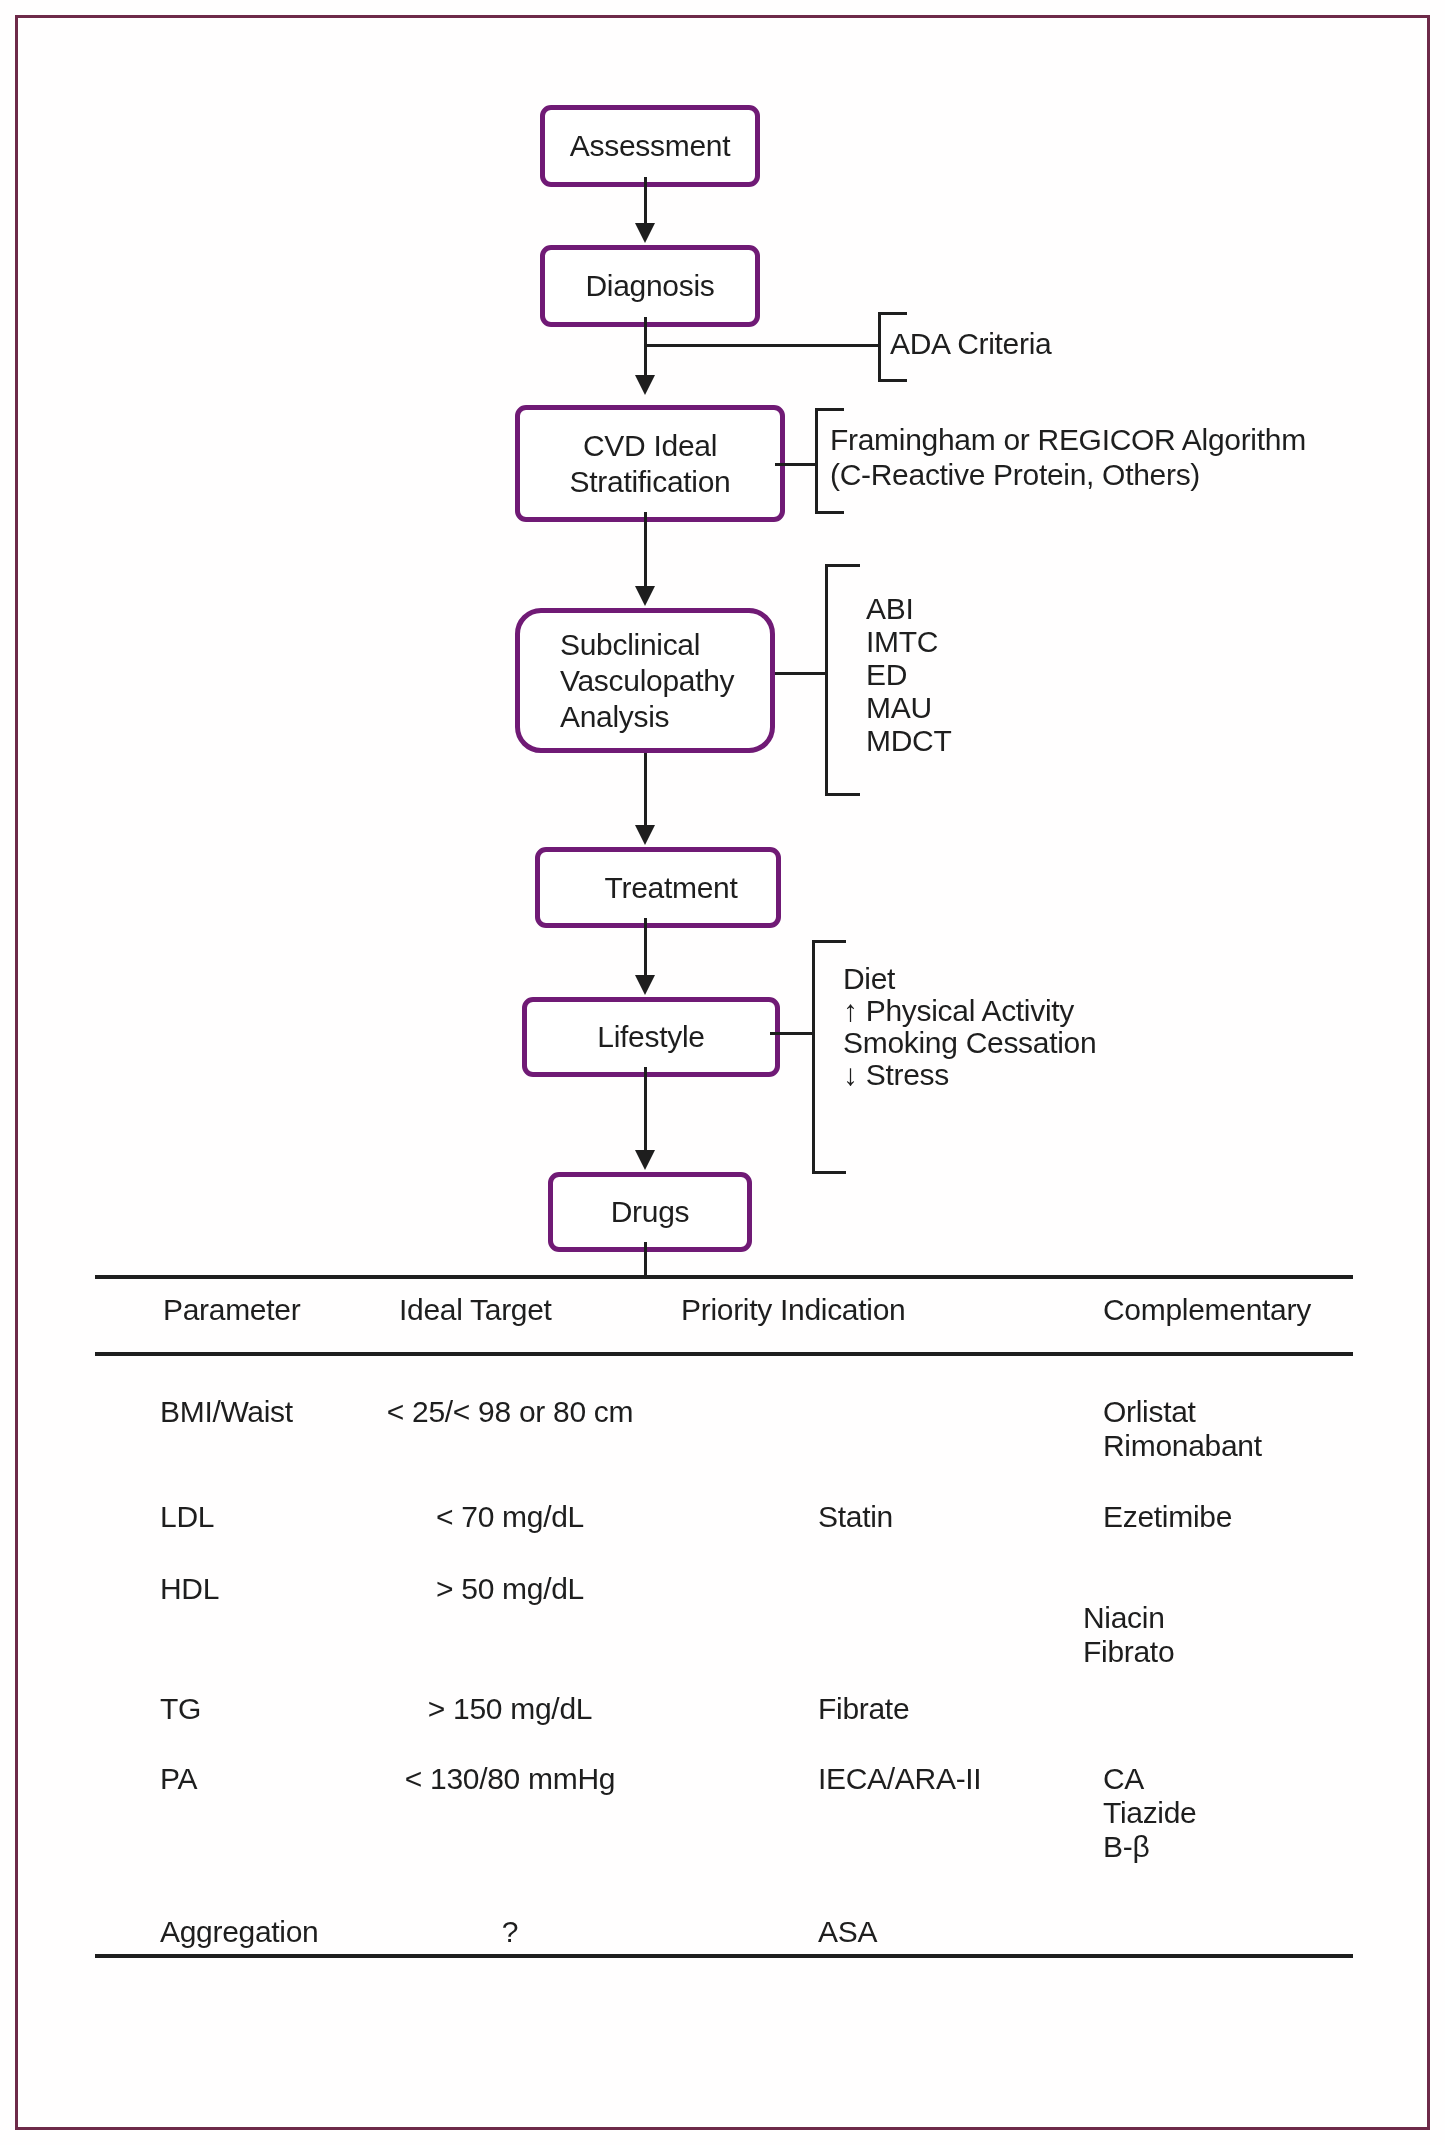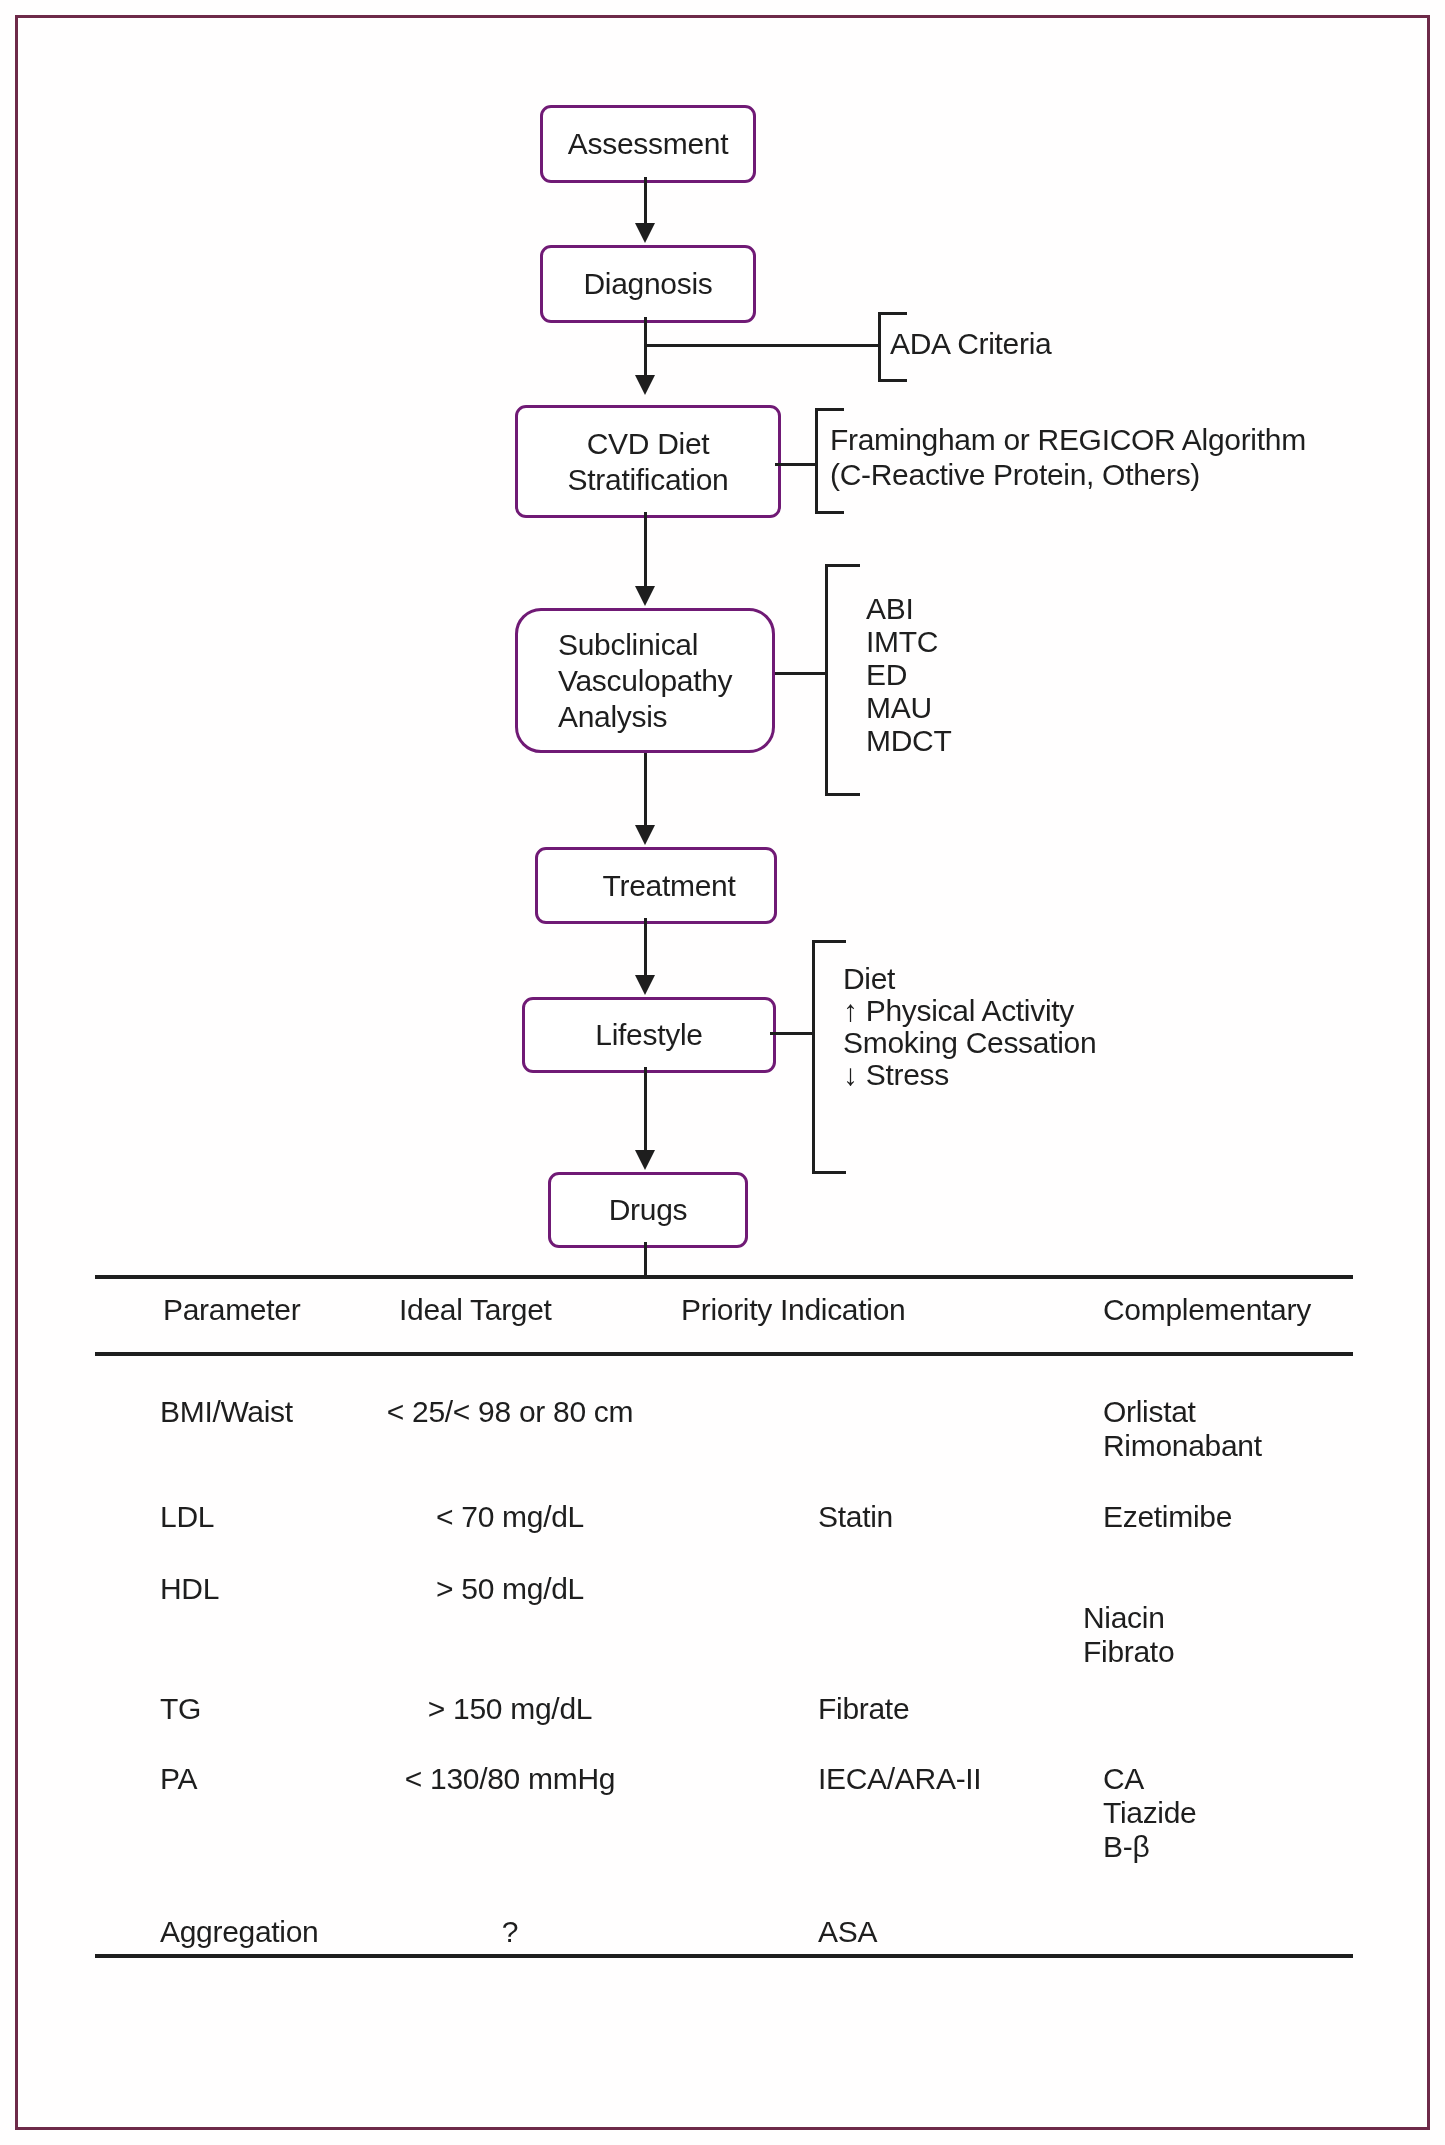--- a/index.html
+++ b/index.html
@@ -1,20 +1,20 @@
 <!DOCTYPE html>
 <html><head>
 <meta charset="utf-8">
 <style>
   html,body{margin:0;padding:0;background:#ffffff;}
   body{font-family:"Liberation Sans", sans-serif; color:#1e1e1e;}
   #page{position:relative;width:1445px;height:2145px;background:#fffefe;overflow:hidden;}
   #frame{position:absolute;left:15px;top:15px;right:15px;bottom:15px;border:3px solid #6e2a49;}
 
-  .box{position:absolute;border:3px solid #701a75;border-radius:11px;background:#fff;
+  .box{position:absolute;border:5px solid #701a75;border-radius:11px;background:#fff;
        display:flex;flex-direction:column;align-items:center;justify-content:center;
        font-size:30px;letter-spacing:-0.3px;line-height:36px;text-align:center;}
   .box.left-align{align-items:flex-start;text-align:left;padding-left:40px;box-sizing:border-box;}
 
   .vline{position:absolute;width:3px;background:#1e1e1e;}
   .hline{position:absolute;height:3px;background:#1e1e1e;}
   .arrowhead{position:absolute;width:0;height:0;border-left:10px solid transparent;
              border-right:10px solid transparent;border-top:20px solid #1e1e1e;}
   .bracket{position:absolute;border-left:3px solid #1e1e1e;border-top:3px solid #1e1e1e;
            border-bottom:3px solid #1e1e1e;}
@@ -36,21 +36,21 @@
 
   <div class="box" style="left:540px;top:105px;width:210px;height:72px;">
     <div>Assessment</div>
   </div>
 
   <div class="box" style="left:540px;top:245px;width:210px;height:72px;">
     <div>Diagnosis</div>
   </div>
 
   <div class="box" style="left:515px;top:405px;width:260px;height:107px;">
-    <div>CVD Diet</div>
+    <div>CVD Ideal</div>
     <div>Stratification</div>
   </div>
 
   <div class="box left-align" style="left:515px;top:608px;width:260px;height:145px;border-radius:26px;">
     <div>Subclinical</div>
     <div>Vasculopathy</div>
     <div>Analysis</div>
   </div>
 
   <div class="box" style="left:535px;top:847px;width:210px;height:71px;padding-left:26px;">

